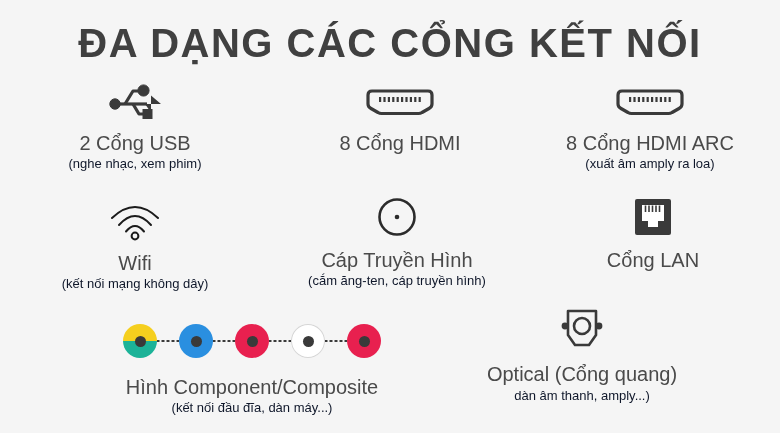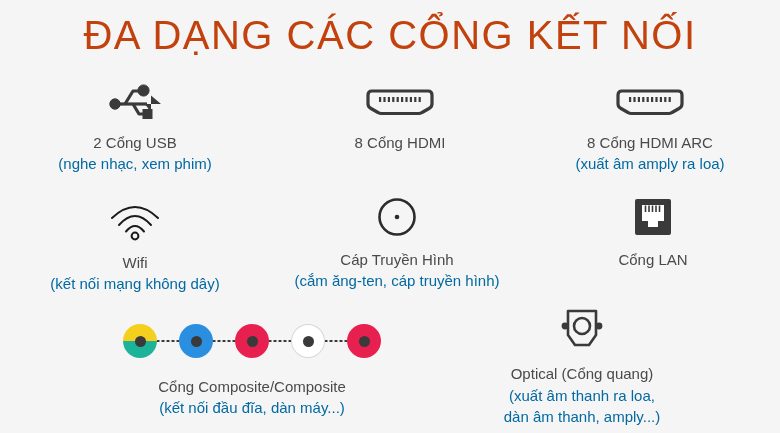--- a/index.html
+++ b/index.html
@@ -17,53 +17,53 @@
   .infographic {
     width: 780px;
     height: 433px;
     position: relative;
     background: #f5f5f5;
   }
 
   
   .title {
     position: absolute;
-    top: 12px;
+    top: 20px;
     left: 0;
     width: 780px;
     text-align: center;
     font-size: 40px;
     line-height: 46px;
     letter-spacing: 1.5px;
-    color: #c2410c;
-    font-weight: 400;
+    color: #404040;
+    font-weight: 700;
   }
 
   
   .cell {
     position: absolute;
     text-align: center;
   }
   .icon-wrap {
     display: flex;
     align-items: flex-end;
     justify-content: center;
     width: 100%;
   }
   .label {
-    font-size: 15px;
+    font-size: 20px;
     line-height: 22px;
     color: #4a4a4a;
     white-space: nowrap;
     text-align: center;
   }
   .sublabel {
-    font-size: 15px;
+    font-size: 13px;
     line-height: 19px;
-    color: #0369a1;
+    color: #0f172a;
     white-space: nowrap;
   }
   .sublabel.multi { white-space: normal; }
 
   
   #cell-usb   { left: 10px;  top: 78px;  width: 250px; }
   #cell-hdmi  { left: 275px; top: 78px;  width: 250px; }
   #cell-arc   { left: 525px; top: 78px;  width: 250px; }
 
   
@@ -249,31 +249,30 @@
       <div class="rca white-conn">
         <div class="core"></div>
       </div>
       <div class="dots"></div>
       <div class="rca">
         <div class="half-top" style="background:#e8204f"></div>
         <div class="half-bottom" style="background:#e8204f"></div>
         <div class="core"></div>
       </div>
     </div>
-    <div class="label">Cổng Composite/Composite</div>
+    <div class="label">Hình Component/Composite</div>
     <div class="sublabel">(kết nối đầu đĩa, dàn máy...)</div>
   </div>
 
   <div class="cell" id="cell-optical">
     <div class="icon-wrap">
       <svg width="54" height="50" viewBox="0 0 54 50" fill="none">
         <path d="M13 6 H41 V30 L34 40 H20 L13 30 Z" stroke="#3a3a3a" stroke-width="2.6" fill="none" stroke-linejoin="round"></path>
         <circle cx="27" cy="21" r="8" stroke="#3a3a3a" stroke-width="2.6" fill="none"></circle>
         <circle cx="10" cy="21" r="3.4" fill="#3a3a3a"></circle>
         <circle cx="44" cy="21" r="3.4" fill="#3a3a3a"></circle>
       </svg>
     </div>
     <div class="label">Optical (Cổng quang)</div>
-    <div class="sublabel multi">(xuất âm thanh ra loa,</div>
     <div class="sublabel multi">dàn âm thanh, amply...)</div>
   </div>
 
 </div>
 
 </body></html>

